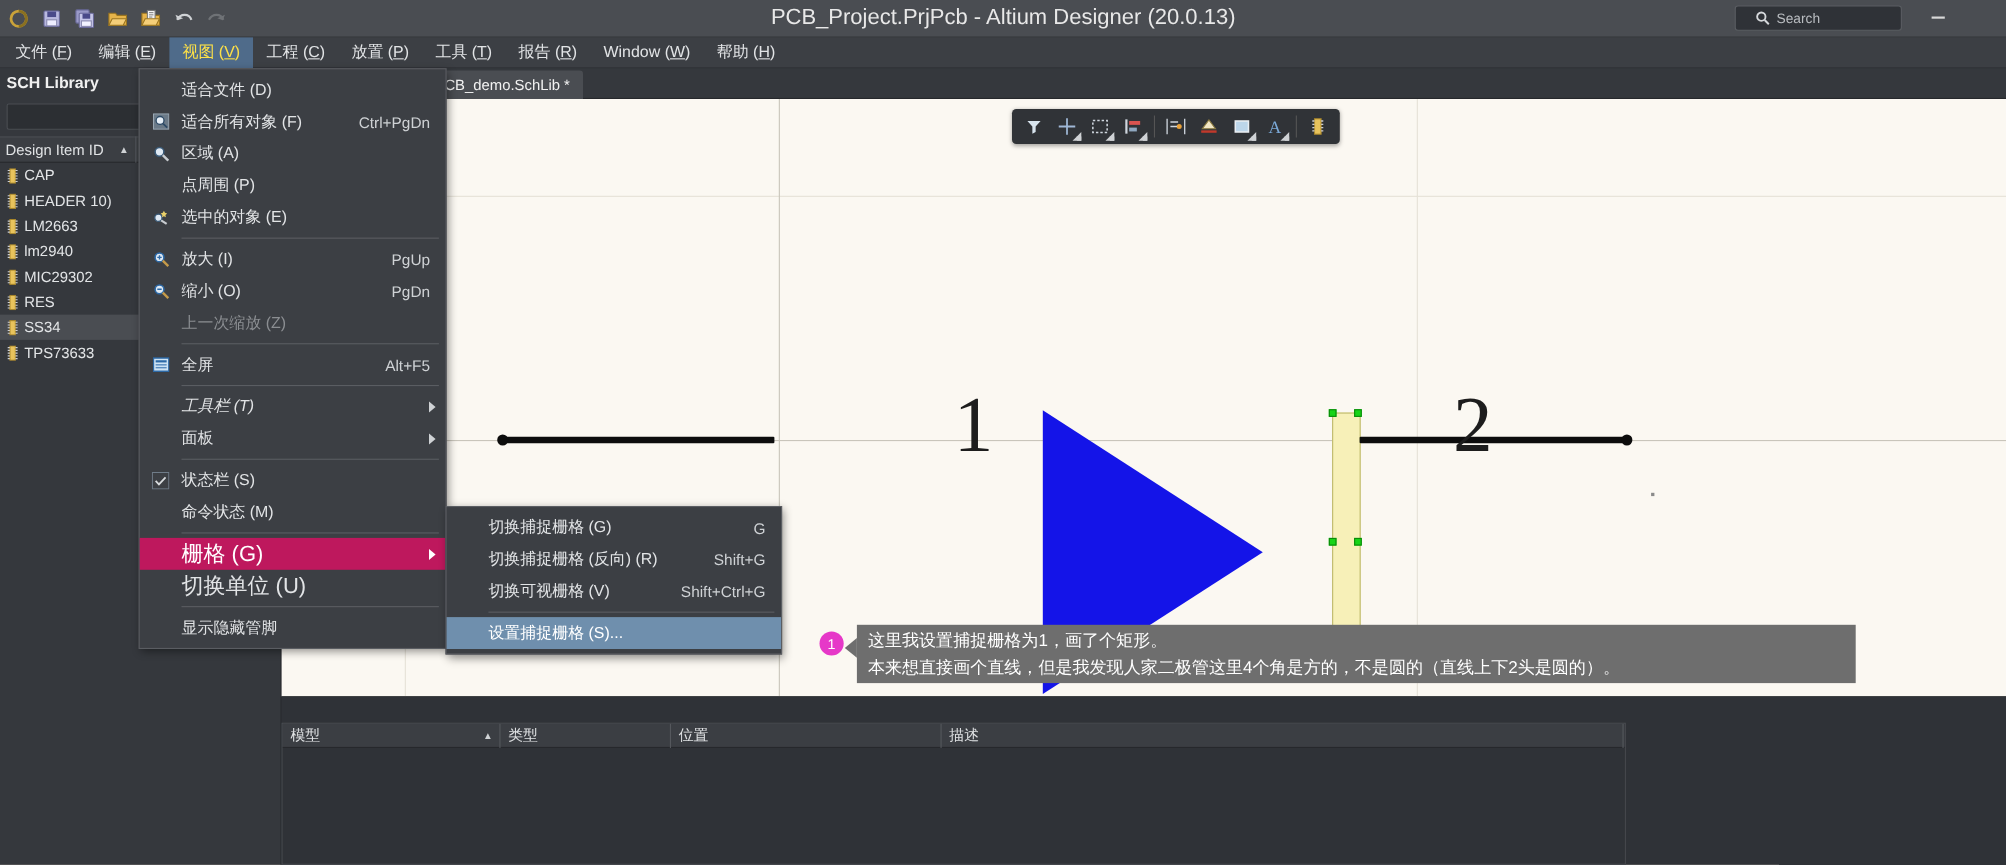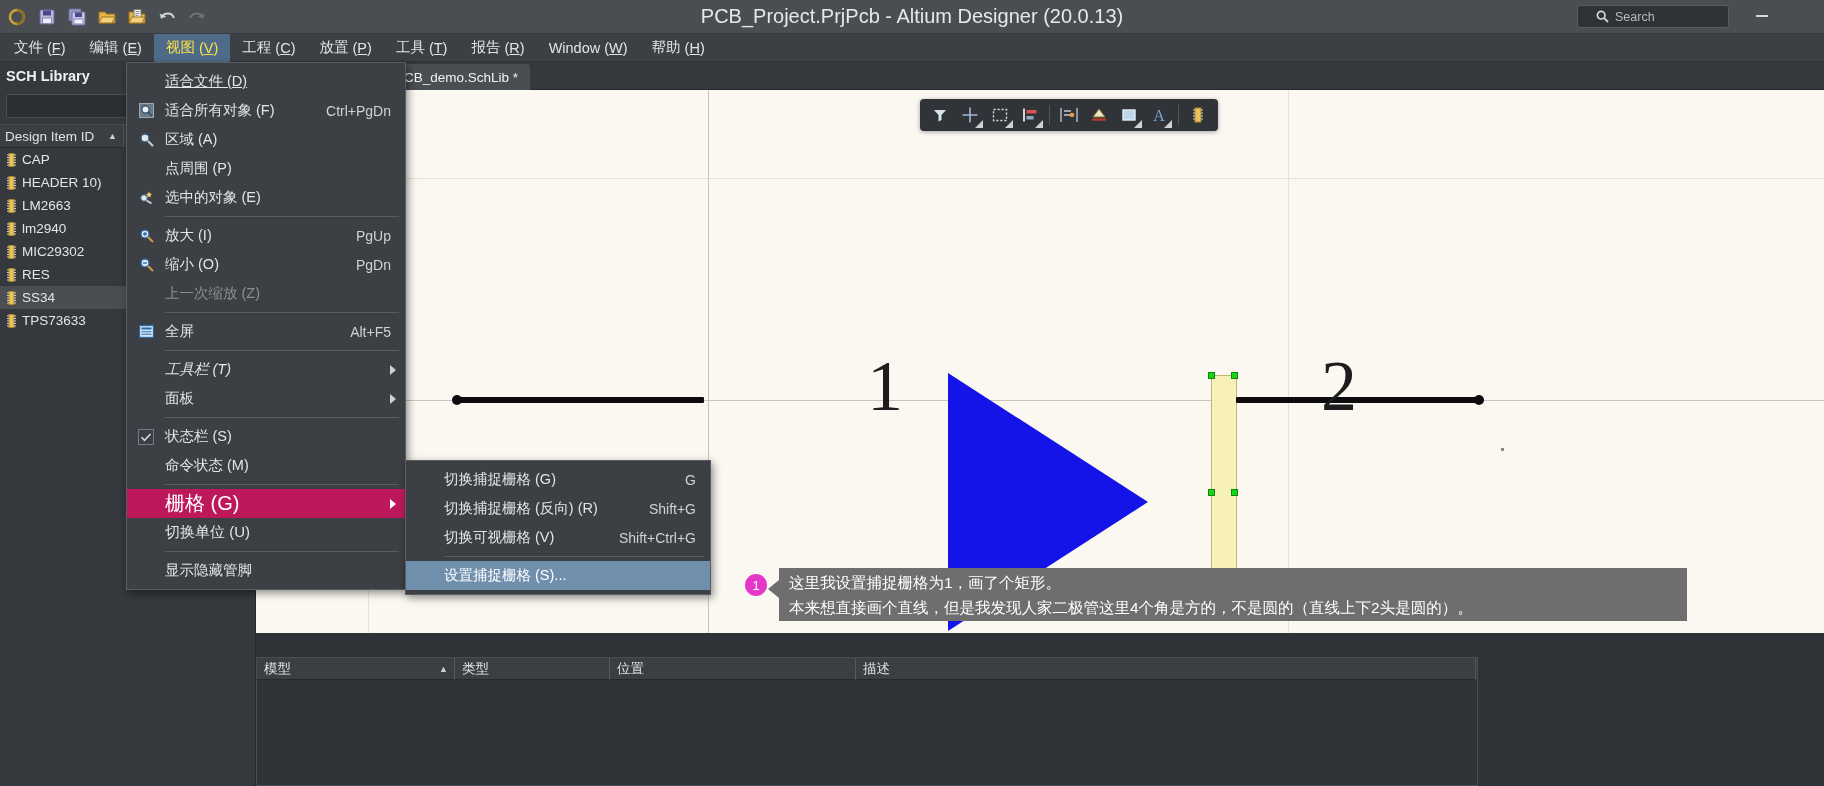--- a/index.html
+++ b/index.html
@@ -455,21 +455,21 @@
       <div class="cell" style="width:246px">位置</div>
       <div class="cell" style="width:620px">描述</div>
     </div>
     <div id="bgbody"></div>
   </div>
 </div>
 
 <div id="viewmenu" style="position:absolute;left:126px;top:62px;width:280px;background:#3c3f44;border:1px solid #5a5d62;box-shadow:2px 3px 8px rgba(0,0,0,.45);padding:4px 0;z-index:60;">
     <div style="position: relative; height: 29px; display: flex; align-items: center; font-size: 14.5px; white-space: nowrap; color: rgb(226, 228, 230);">
       <span style="width: 38px; display: flex; align-items: center; justify-content: center; flex: 0 0 38px;"></span>
-      <span style="flex: 1 1 auto; text-decoration: underline;">适合文件 (D)</span>
+      <span style="flex: 1 1 auto;">适合文件 (D)</span>
       <span style="padding-right: 14px; font-size: 14px; color: rgb(207, 210, 213);"></span>
     </div>
     <div style="position: relative; height: 29px; display: flex; align-items: center; font-size: 14.5px; white-space: nowrap; color: rgb(226, 228, 230);">
       <span style="width: 38px; display: flex; align-items: center; justify-content: center; flex: 0 0 38px;">
         <svg width="15" height="15" viewBox="0 0 15 15">
           <rect x="0.5" y="0.5" width="14" height="14" fill="#6b7a88" stroke="#9aa8b4"></rect>
           <circle cx="6.5" cy="6.5" r="3.6" fill="#e8f0f8" stroke="#2d4a66" stroke-width="1.2"></circle>
           <path d="M9.3 9.3L13 13" stroke="#2d4a66" stroke-width="1.6"></path>
         </svg>
       </span>
@@ -572,21 +572,21 @@
       <span style="flex: 1 1 auto;">命令状态 (M)</span>
       <span style="padding-right: 14px; font-size: 14px; color: rgb(207, 210, 213);"></span>
     </div>
     <div style="height: 1px; background: rgb(90, 93, 98); margin: 4px 6px 4px 38px;"></div>
     <div style="position: relative; height: 29px; display: flex; align-items: center; font-size: 20px; white-space: nowrap; background: #be185d; color: rgb(255, 255, 255);">
       <span style="width: 38px; display: flex; align-items: center; justify-content: center; flex: 0 0 38px;"></span>
       <span style="flex: 1 1 auto;">栅格 (G)</span>
       <span style="padding-right: 14px; font-size: 14px; color: rgb(255, 255, 255);"></span>
       <span style="position: absolute; right: 9px; width: 0px; height: 0px; border-top: 5px solid transparent; border-bottom: 5px solid transparent; border-left: 6px solid rgb(255, 255, 255);"></span>
     </div>
-    <div style="position: relative; height: 29px; display: flex; align-items: center; font-size: 15px; white-space: nowrap; color: rgb(226, 228, 230);">
+    <div style="position: relative; height: 29px; display: flex; align-items: center; font-size: 20px; white-space: nowrap; color: rgb(226, 228, 230);">
       <span style="width: 38px; display: flex; align-items: center; justify-content: center; flex: 0 0 38px;"></span>
       <span style="flex: 1 1 auto;">切换单位 (U)</span>
       <span style="padding-right: 14px; font-size: 14px; color: rgb(207, 210, 213);"></span>
     </div>
     <div style="height: 1px; background: rgb(90, 93, 98); margin: 4px 6px 4px 38px;"></div>
     <div style="position: relative; height: 29px; display: flex; align-items: center; font-size: 14.5px; white-space: nowrap; color: rgb(226, 228, 230);">
       <span style="width: 38px; display: flex; align-items: center; justify-content: center; flex: 0 0 38px;"></span>
       <span style="flex: 1 1 auto;">显示隐藏管脚</span>
       <span style="padding-right: 14px; font-size: 14px; color: rgb(207, 210, 213);"></span>
     </div>

